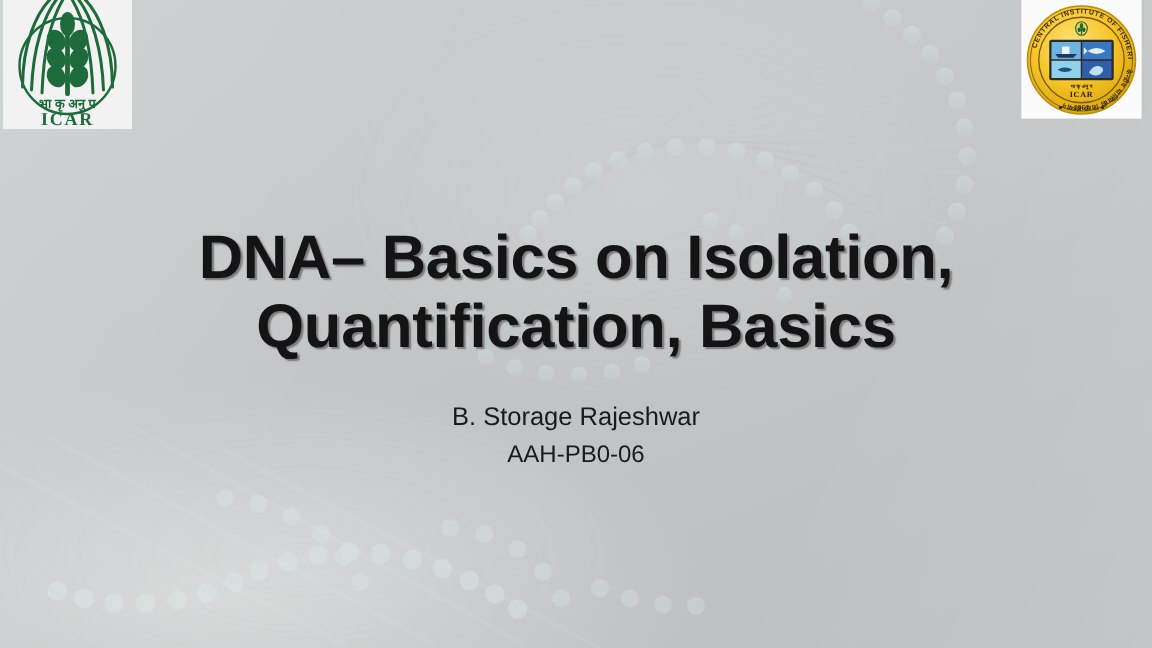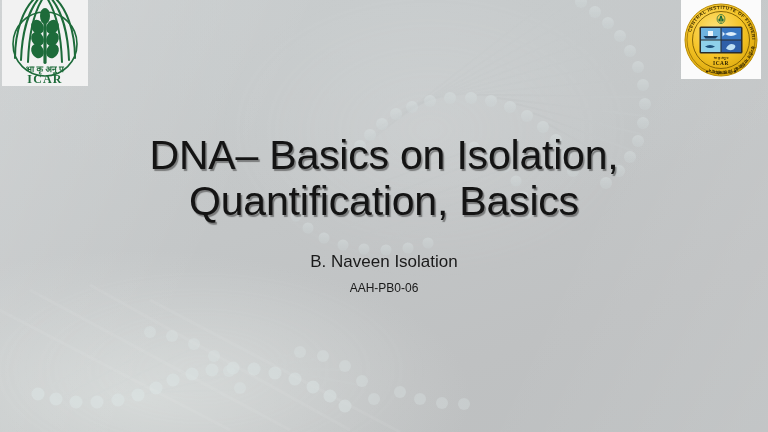--- a/index.html
+++ b/index.html
@@ -65,40 +65,40 @@
 
   
   .text-block {
     position: absolute;
     left: 0;
     top: 132px;
     width: 768px;
     text-align: center;
   }
   .title {
-    margin: 0;
+    margin: 16px;
     padding: 0 60px;
     font-size: 41px;
     line-height: 46px;
-    font-weight: normal;
+    font-weight: bold;
     color: #141414;
     letter-spacing: -0.2px;
     text-shadow: 1.5px 1.5px 1px rgba(60,60,60,0.55);
   }
   .subtitle-wrap {
     margin-top: 25px;
   }
   .author, .rollno {
     margin: 0;
     font-size: 17px;
     line-height: 26px;
     font-weight: normal;
     color: #1a1a1a;
   }
-  .rollno { font-size: 12px; }
+  .rollno { font-size: 16px; }
 </style>
 </head>
 <body>
 
 <div id="slide">
 
   <div class="bg-base"></div>
   <div class="bg-sheen"></div>
 
   <div class="helix-wrap">
@@ -347,18 +347,18 @@
       <circle cx="54" cy="71.6" r="1.1" fill="#3a2c02"></circle>
     </svg>
   </div>
 
   <div class="text-block">
     <h1 class="title">
       <span>DNA– Basics on Isolation,</span><br>
       <span>Quantification, Basics</span>
     </h1>
     <div class="subtitle-wrap">
-      <p class="author">B. Naveen Isolation</p>
+      <p class="author">B. Storage Rajeshwar</p>
       <p class="rollno">AAH-PB0-06</p>
     </div>
   </div>
 
 </div>
 
 </body></html>

